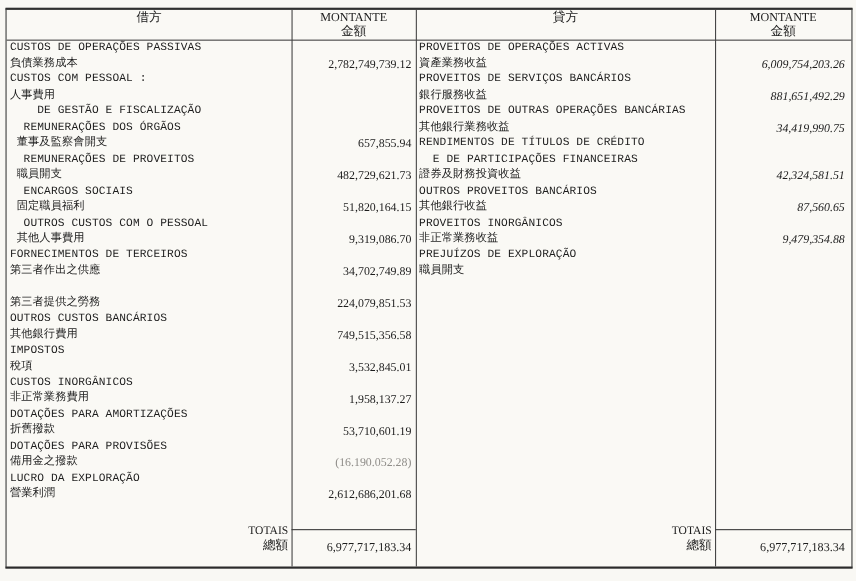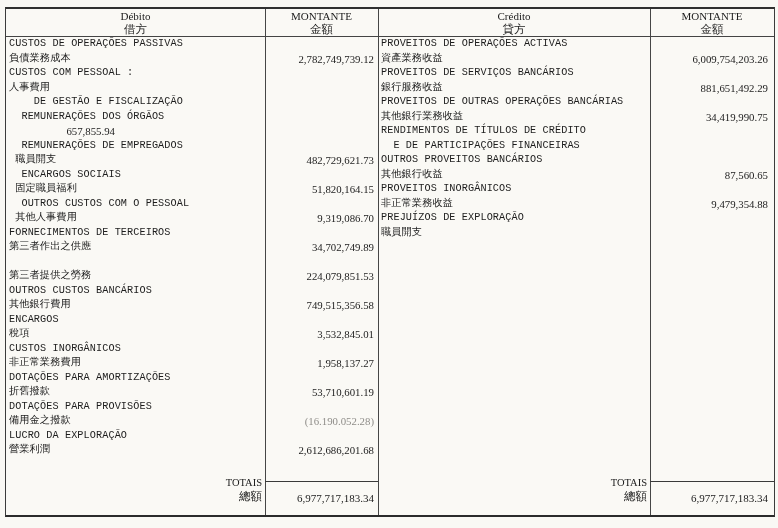--- a/index.html
+++ b/index.html
@@ -36,21 +36,21 @@
   .trow{display:flex;height:14.5px;line-height:14.5px;}
   .lbl{
     flex:1;min-width:0;padding-left:3px;
     white-space:pre;font-size:10.2px;letter-spacing:0.1px;font-family:Liberation Mono, monospace;
   }
   .val{
     flex:none;box-sizing:border-box;text-align:right;
     font-size:10.8px;
   }
   .left .val{width:113px;padding-right:4px;font-family:Liberation Serif, serif;}
-  .right .val{width:124px;padding-right:6px;}
+  .right .val{width:124px;padding-right:6px;font-style:italic;}
   .trow.muted .val{color:#8f8d89;padding-left:12px;}
   .totals{position:absolute;top:463px;bottom:0;}
   .totals.left{left:0;width:372px;}
   .totals.right{left:372px;right:0;}
   .t-label{
     position:absolute;left:0;top:5px;text-align:right;
     line-height:12.5px;font-size:10.5px;
   }
   .totals.left .t-label{width:256px;}
   .totals.right .t-label{width:269px;}
@@ -68,29 +68,27 @@
 
 <div class="page">
   <div class="table">
 
     <div class="vline v1"></div>
     <div class="vline v2"></div>
     <div class="vline v3"></div>
 
     <div class="thead">
       <div class="th c1">
-        <div>Débito</div>
         <div class="zh">借方</div>
       </div>
       <div class="th c2">
         <div>MONTANTE</div>
         <div class="zh">金額</div>
       </div>
       <div class="th c3">
-        <div>Crédito</div>
         <div class="zh">貸方</div>
       </div>
       <div class="th c4">
         <div>MONTANTE</div>
         <div class="zh">金額</div>
       </div>
     </div>
 
     <div class="tbody left">
 
@@ -118,25 +116,26 @@
           <span class="lbl">    DE GESTÃO E FISCALIZAÇÃO</span>
           <span class="val"></span>
         </div>
 
         <div class="trow">
           <span class="lbl">  REMUNERAÇÕES DOS ÓRGÃOS</span>
           <span class="val"></span>
         </div>
 
         <div class="trow">
+          <span class="lbl"> 董事及監察會開支</span>
           <span class="val">657,855.94</span>
         </div>
 
         <div class="trow">
-          <span class="lbl">  REMUNERAÇÕES DE EMPREGADOS</span>
+          <span class="lbl">  REMUNERAÇÕES DE PROVEITOS</span>
           <span class="val"></span>
         </div>
 
         <div class="trow">
           <span class="lbl"> 職員開支</span>
           <span class="val">482,729,621.73</span>
         </div>
 
         <div class="trow">
           <span class="lbl">  ENCARGOS SOCIAIS</span>
@@ -181,21 +180,21 @@
           <span class="lbl">OUTROS CUSTOS BANCÁRIOS</span>
           <span class="val"></span>
         </div>
 
         <div class="trow">
           <span class="lbl">其他銀行費用</span>
           <span class="val">749,515,356.58</span>
         </div>
 
         <div class="trow">
-          <span class="lbl">ENCARGOS</span>
+          <span class="lbl">IMPOSTOS</span>
           <span class="val"></span>
         </div>
 
         <div class="trow">
           <span class="lbl">稅項</span>
           <span class="val">3,532,845.01</span>
         </div>
 
         <div class="trow">
           <span class="lbl">CUSTOS INORGÂNICOS</span>
@@ -273,20 +272,24 @@
         <div class="trow">
           <span class="lbl">RENDIMENTOS DE TÍTULOS DE CRÉDITO</span>
           <span class="val"></span>
         </div>
 
         <div class="trow">
           <span class="lbl">  E DE PARTICIPAÇÕES FINANCEIRAS</span>
           <span class="val"></span>
         </div>
 
+        <div class="trow">
+          <span class="lbl">證券及財務投資收益</span>
+          <span class="val">42,324,581.51</span>
+        </div>
 
         <div class="trow">
           <span class="lbl">OUTROS PROVEITOS BANCÁRIOS</span>
           <span class="val"></span>
         </div>
 
         <div class="trow">
           <span class="lbl">其他銀行收益</span>
           <span class="val">87,560.65</span>
         </div>

